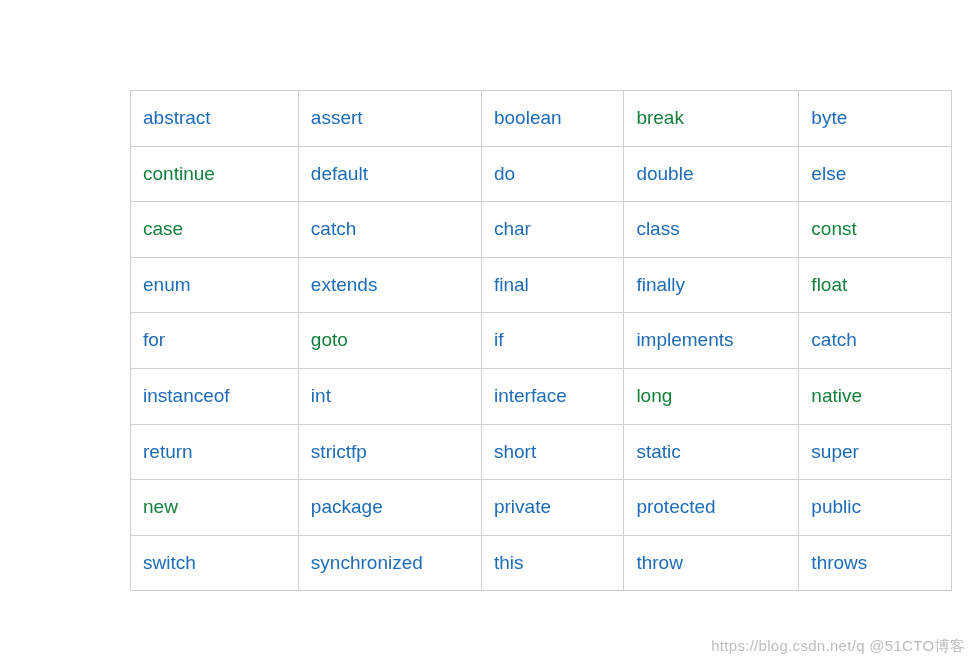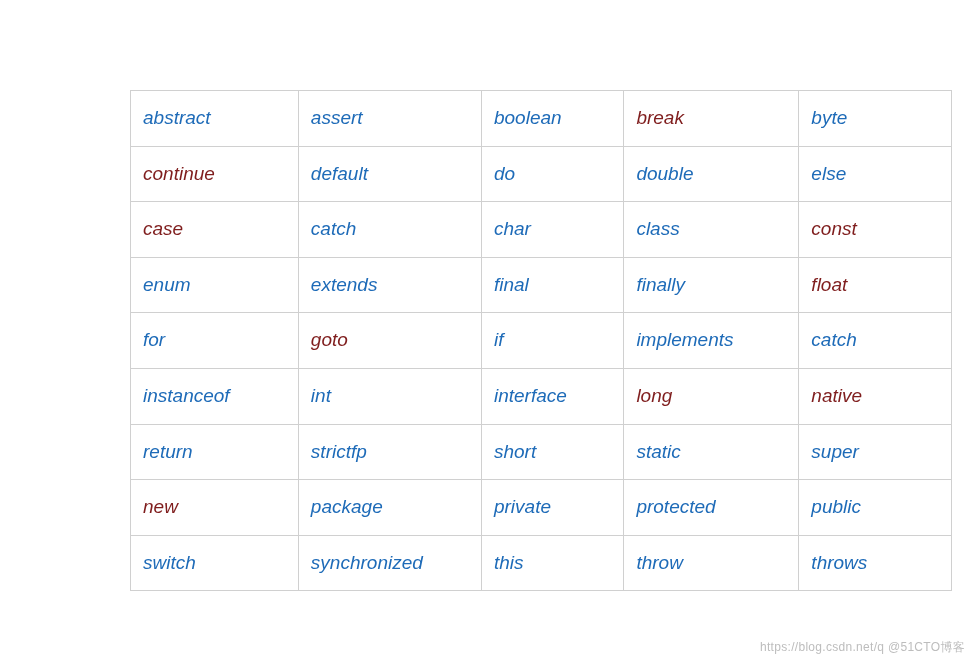--- a/index.html
+++ b/index.html
@@ -20,34 +20,33 @@
       border-collapse: collapse;
       width: 100%;
       table-layout: fixed;
     }
     td {
       border: 1px solid #d0d0d0;
       padding: 14px 12px;
       font-size: 19px;
       line-height: 1.4;
       vertical-align: middle;
-      font-style: italic;
     }
     td:nth-child(1) { width: 165px; }
     td:nth-child(2) { width: 180px; }
     td:nth-child(3) { width: 140px; }
     td:nth-child(4) { width: 172px; }
     td:nth-child(5) { width: 150px; }
     .link { color: #1e6bb8; }
-    .plain { color: #7f1d1d; }
+    .plain { color: #15803d; }
     .watermark {
       position: absolute;
       right: 12px;
       bottom: 10px;
-      font-size: 12px;
+      font-size: 15px;
       color: #bdbdbd;
       letter-spacing: 0.3px;
     }
   </style>
 </head>
 <body>
 
 <div class="table-container">
   <table>
     <tbody>

